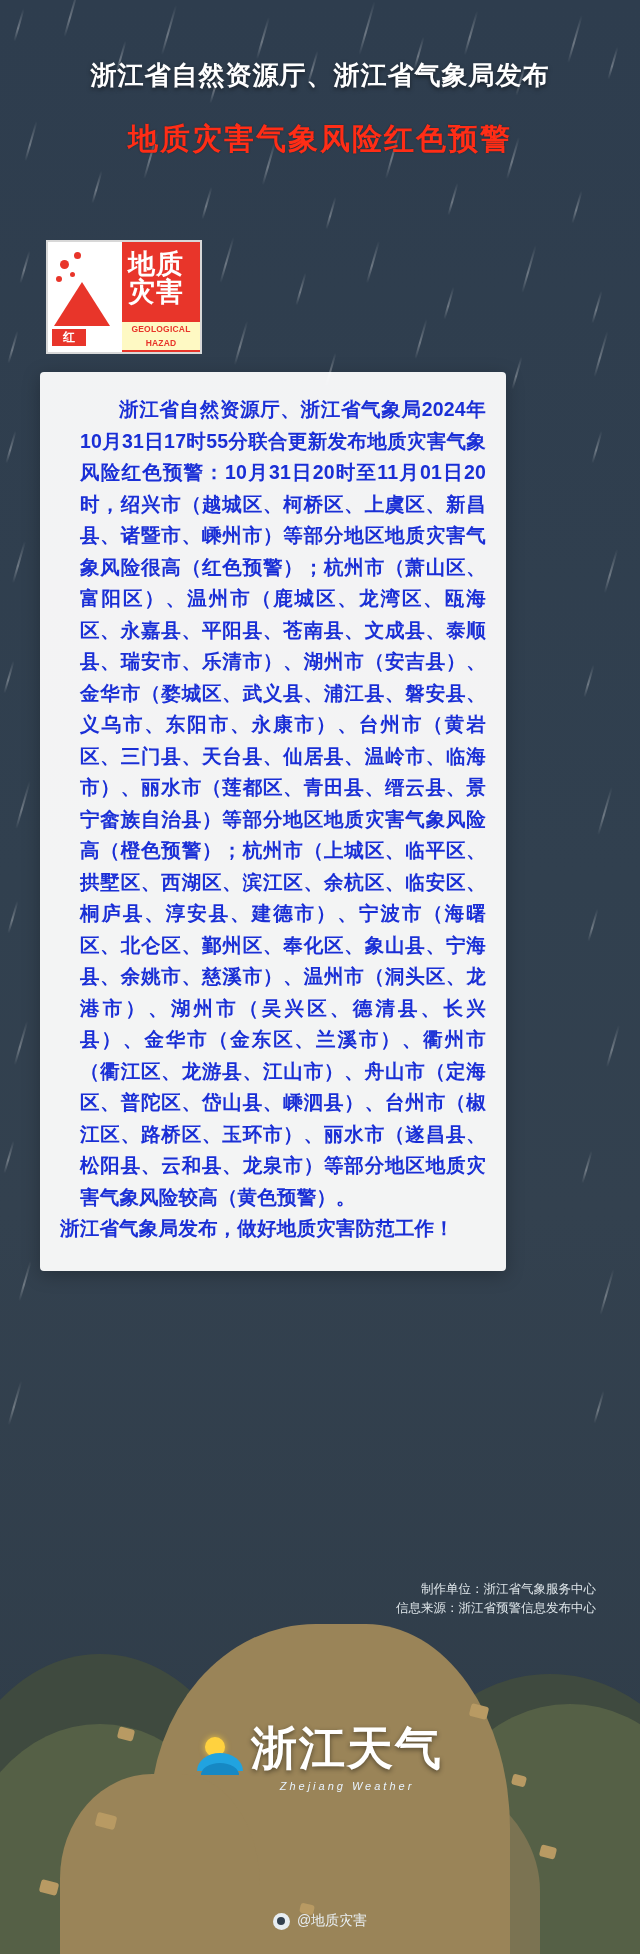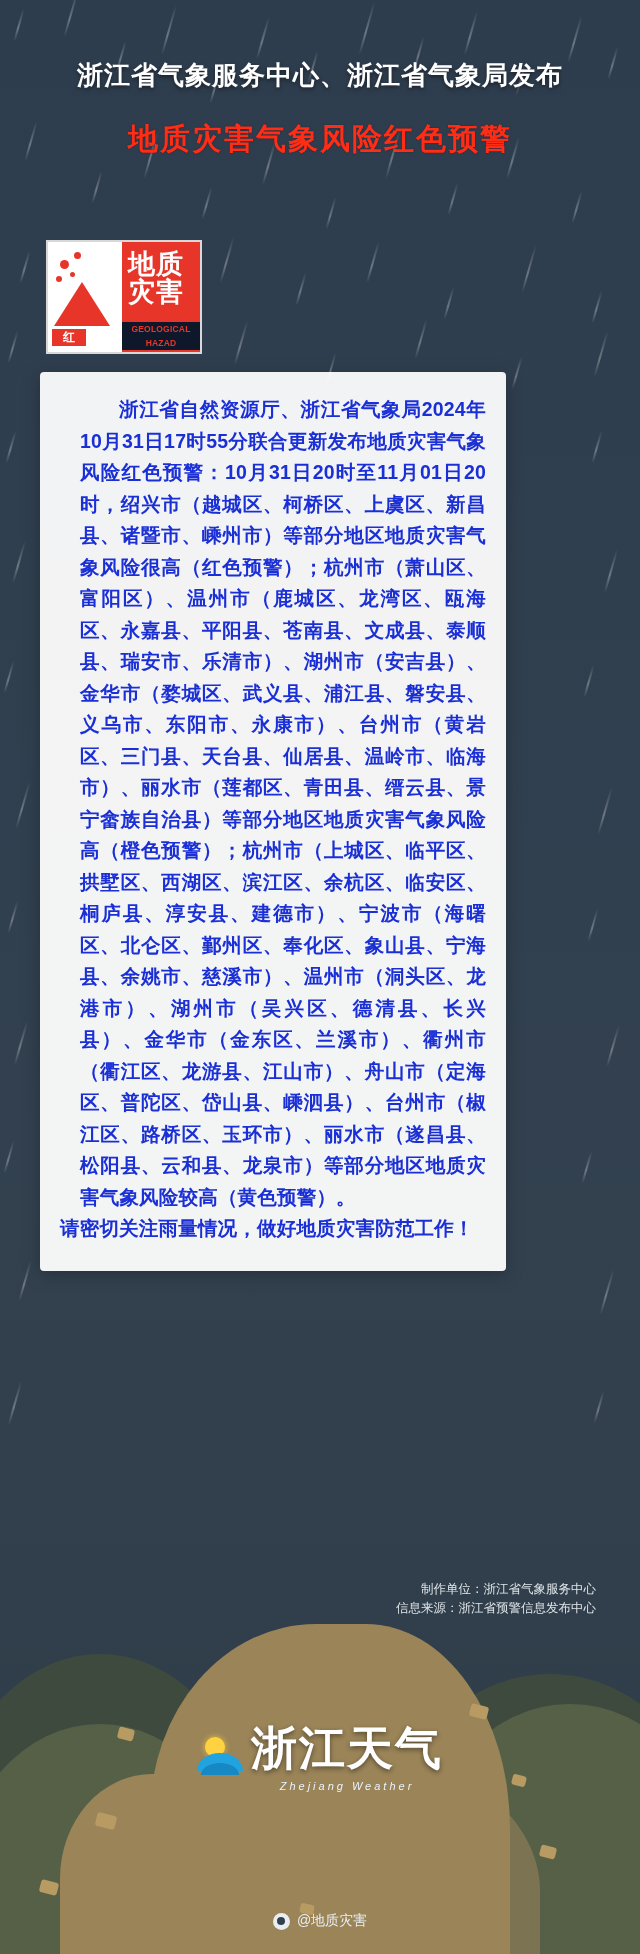--- a/index.html
+++ b/index.html
@@ -142,21 +142,21 @@
     font-weight: bold;
     line-height: 28px;
     padding: 8px 16px 0 6px;
     letter-spacing: 1px;
   }
   .badge-en {
     position: absolute;
     left: 0;
     bottom: 2px;
     width: 100%;
-    background: #0f172a;
+    background: #fef9c3;
     color: #e8352a;
     font-size: 8.5px;
     font-weight: bold;
     text-align: center;
     line-height: 14px;
     letter-spacing: .2px;
   }
   
   .card {
     position: absolute;
@@ -350,21 +350,21 @@
     <div class="rock" style="left:118px; bottom:214px; width:16px; height:12px;"></div>
     <div class="rock" style="left:470px; bottom:236px; width:18px; height:13px;"></div>
     <div class="rock" style="left:512px; bottom:168px; width:14px; height:11px;"></div>
     <div class="rock" style="left:96px;  bottom:126px; width:20px; height:14px;"></div>
     <div class="rock" style="left:540px; bottom:96px;  width:16px; height:12px;"></div>
     <div class="rock" style="left:40px;  bottom:60px;  width:18px; height:13px;"></div>
     <div class="rock" style="left:300px; bottom:40px;  width:14px; height:10px;"></div>
   </div>
 
   <div class="header">
-    <div class="title-line1">浙江省气象服务中心、浙江省气象局发布</div>
+    <div class="title-line1">浙江省自然资源厅、浙江省气象局发布</div>
     <div class="title-line2-wrap">
       <span class="title-line2">地质灾害气象风险红色预警</span>
     </div>
   </div>
 
   <div class="badge">
     <div class="badge-left">
       <div class="badge-tri"></div>
       <div class="badge-dots">
         <i style="left:12px; top:18px; width:9px; height:9px;"></i>
@@ -375,21 +375,21 @@
       <div class="badge-bar">红</div>
     </div>
     <div class="badge-right">
       <div class="badge-cn">地质灾害</div>
       <div class="badge-en">GEOLOGICAL HAZAD</div>
     </div>
   </div>
 
   <div class="card">
     <p class="indent">浙江省自然资源厅、浙江省气象局2024年10月31日17时55分联合更新发布地质灾害气象风险红色预警：10月31日20时至11月01日20时，绍兴市（越城区、柯桥区、上虞区、新昌县、诸暨市、嵊州市）等部分地区地质灾害气象风险很高（红色预警）；杭州市（萧山区、富阳区）、温州市（鹿城区、龙湾区、瓯海区、永嘉县、平阳县、苍南县、文成县、泰顺县、瑞安市、乐清市）、湖州市（安吉县）、金华市（婺城区、武义县、浦江县、磐安县、义乌市、东阳市、永康市）、台州市（黄岩区、三门县、天台县、仙居县、温岭市、临海市）、丽水市（莲都区、青田县、缙云县、景宁畲族自治县）等部分地区地质灾害气象风险高（橙色预警）；杭州市（上城区、临平区、拱墅区、西湖区、滨江区、余杭区、临安区、桐庐县、淳安县、建德市）、宁波市（海曙区、北仑区、鄞州区、奉化区、象山县、宁海县、余姚市、慈溪市）、温州市（洞头区、龙港市）、湖州市（吴兴区、德清县、长兴县）、金华市（金东区、兰溪市）、衢州市（衢江区、龙游县、江山市）、舟山市（定海区、普陀区、岱山县、嵊泗县）、台州市（椒江区、路桥区、玉环市）、丽水市（遂昌县、松阳县、云和县、龙泉市）等部分地区地质灾害气象风险较高（黄色预警）。</p>
-    <p>请密切关注雨量情况，做好地质灾害防范工作！</p>
+    <p>浙江省气象局发布，做好地质灾害防范工作！</p>
   </div>
 
   <div class="credits">
     <div>制作单位：浙江省气象服务中心</div>
     <div>信息来源：浙江省预警信息发布中心</div>
   </div>
 
   <div class="logo">
     <div class="logo-mark">
       <div class="logo-sun"></div>

